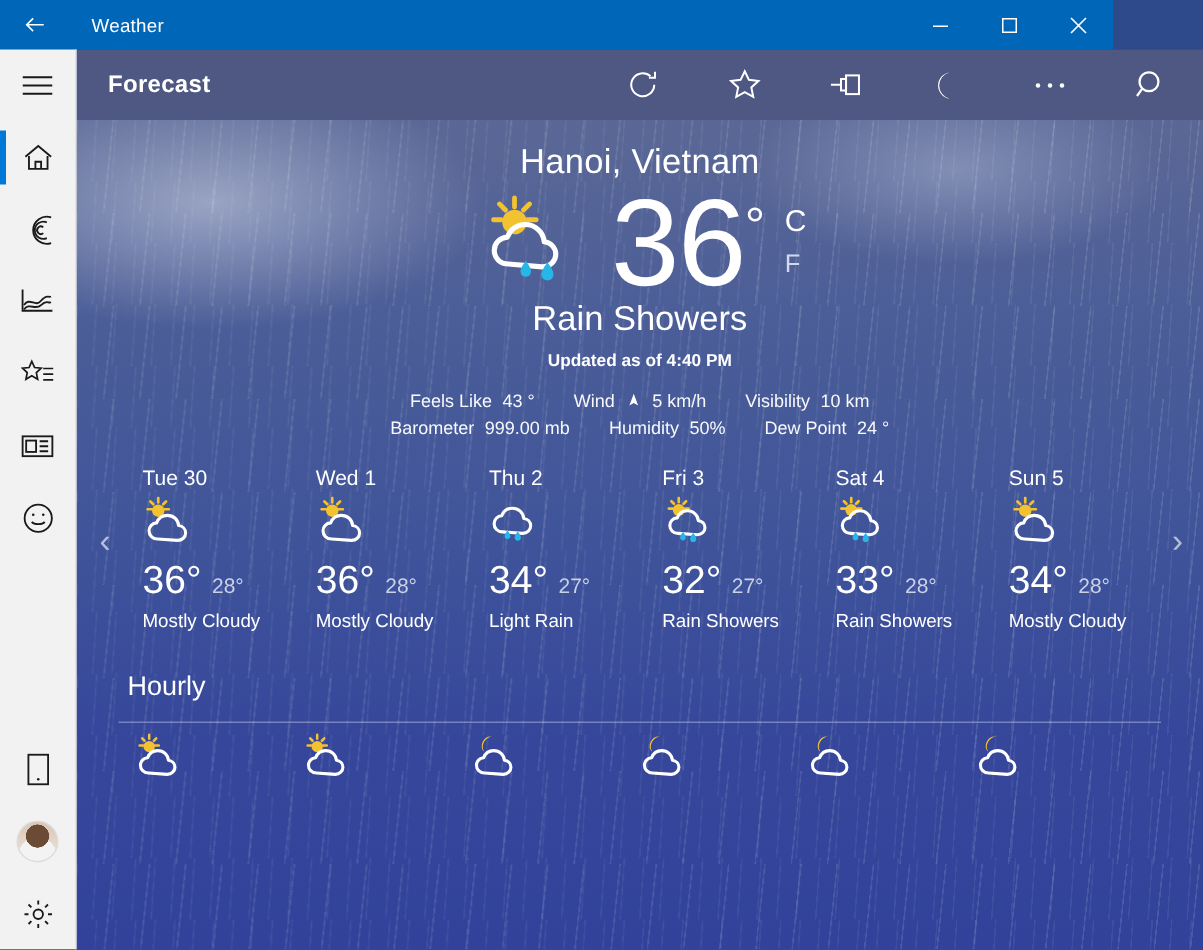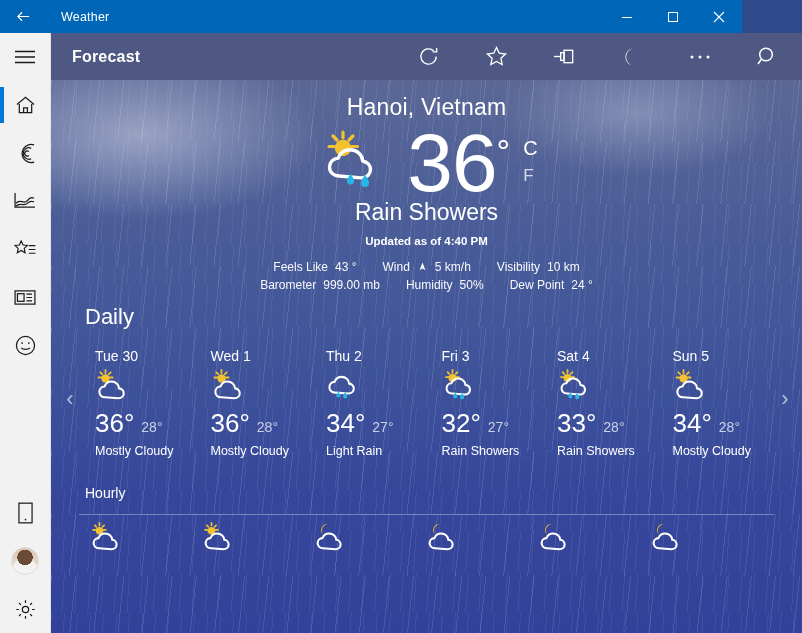--- a/index.html
+++ b/index.html
@@ -164,21 +164,21 @@
   .lo { color: #c9d1e6; font-size: 14px; }
   .day-desc {
     color: #fff; font-size: 12.5px; margin-top: 5px;
     white-space: nowrap; overflow: hidden;
   }
 
   
   .hourly-head {
     display: flex; align-items: center; margin: 4px 34px 0 34px;
   }
-  .hourly-head h2 { color: #fff; font-size: 14px; font-weight: normal; }
+  .hourly-head h2 { color: #fff; font-size: 18px; font-weight: normal; }
   .seg-btns { margin-left: auto; display: flex; gap: 8px; }
   .seg {
     display: flex; align-items: center; gap: 9px;
     padding: 7px 15px; color: #fff; font-size: 13.5px;
     background: rgba(255,255,255,.10);
   }
   .seg.active { background: rgba(255,255,255,.22); }
   .hr-rule {
     margin: 13px 28px 0 28px; height: 1px; background: rgba(255,255,255,.32);
   }
@@ -381,21 +381,20 @@
               <span class="k">Humidity</span>
               <span class="v">50%</span>
             </div>
             <div class="stat">
               <span class="k">Dew Point</span>
               <span class="v">24 °</span>
             </div>
           </div>
         </div>
 
-        <div class="sec-head">Daily</div>
 
         <div class="daily-wrap">
           <div class="chev left">‹</div>
           <div class="chev right">›</div>
           <div class="days">
 
             <div class="day selected">
               <div class="day-name">Tue 30</div>
               <svg class="day-icon" viewBox="0 0 44 36">
                 <g stroke="#f2c230" stroke-width="1.9" stroke-linecap="round">

